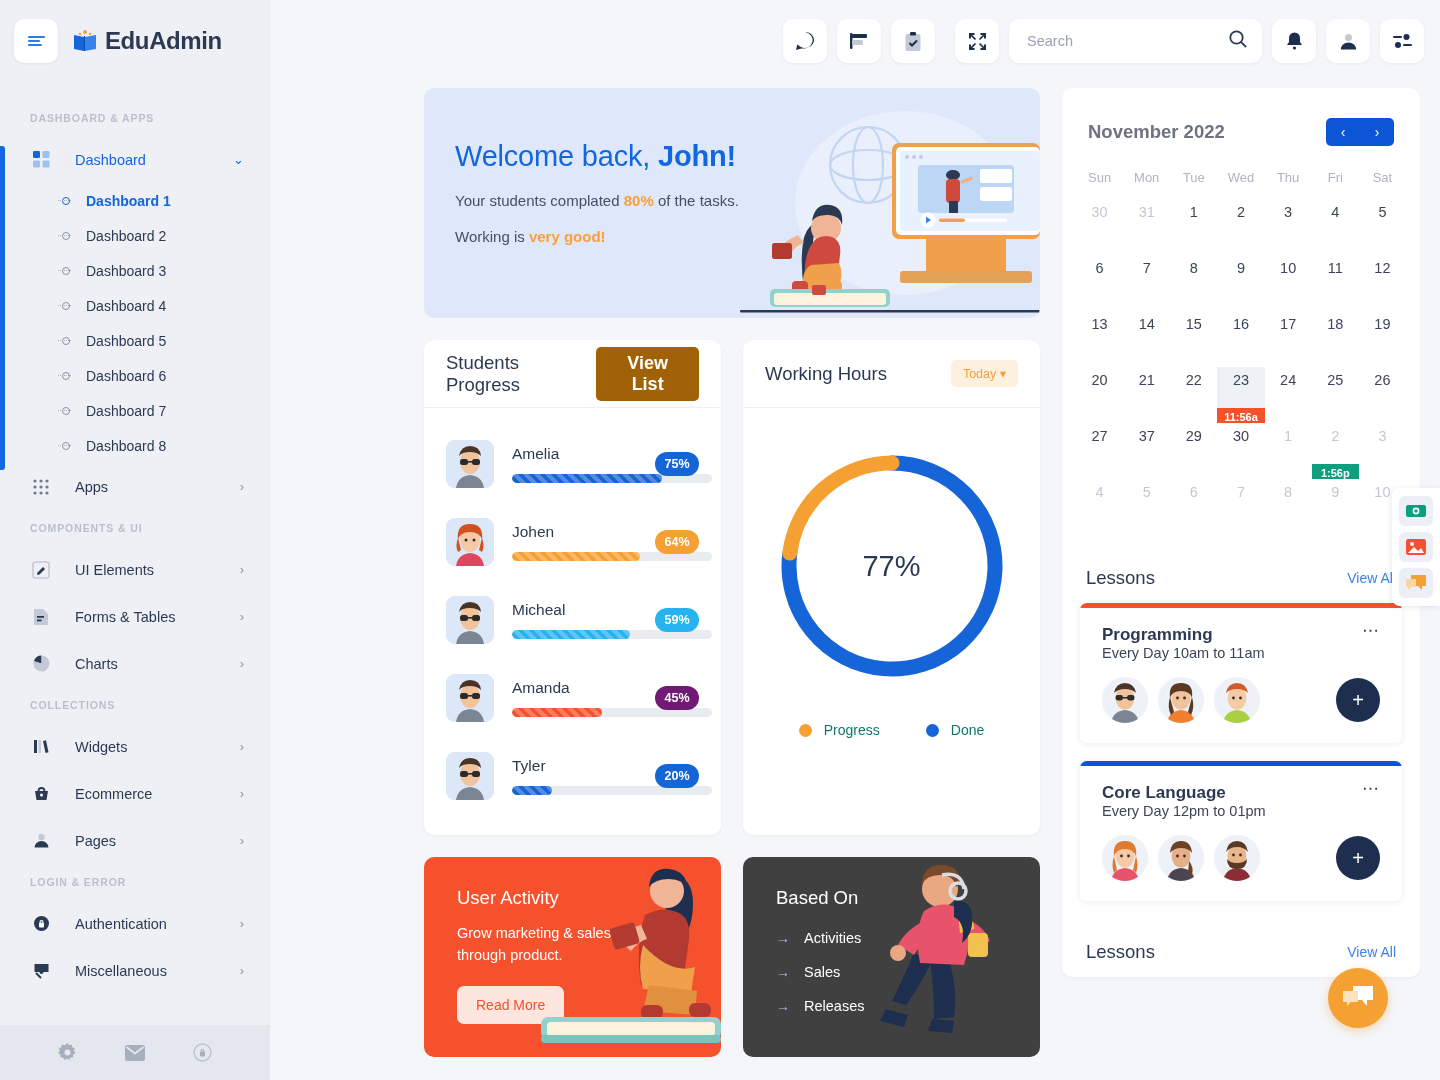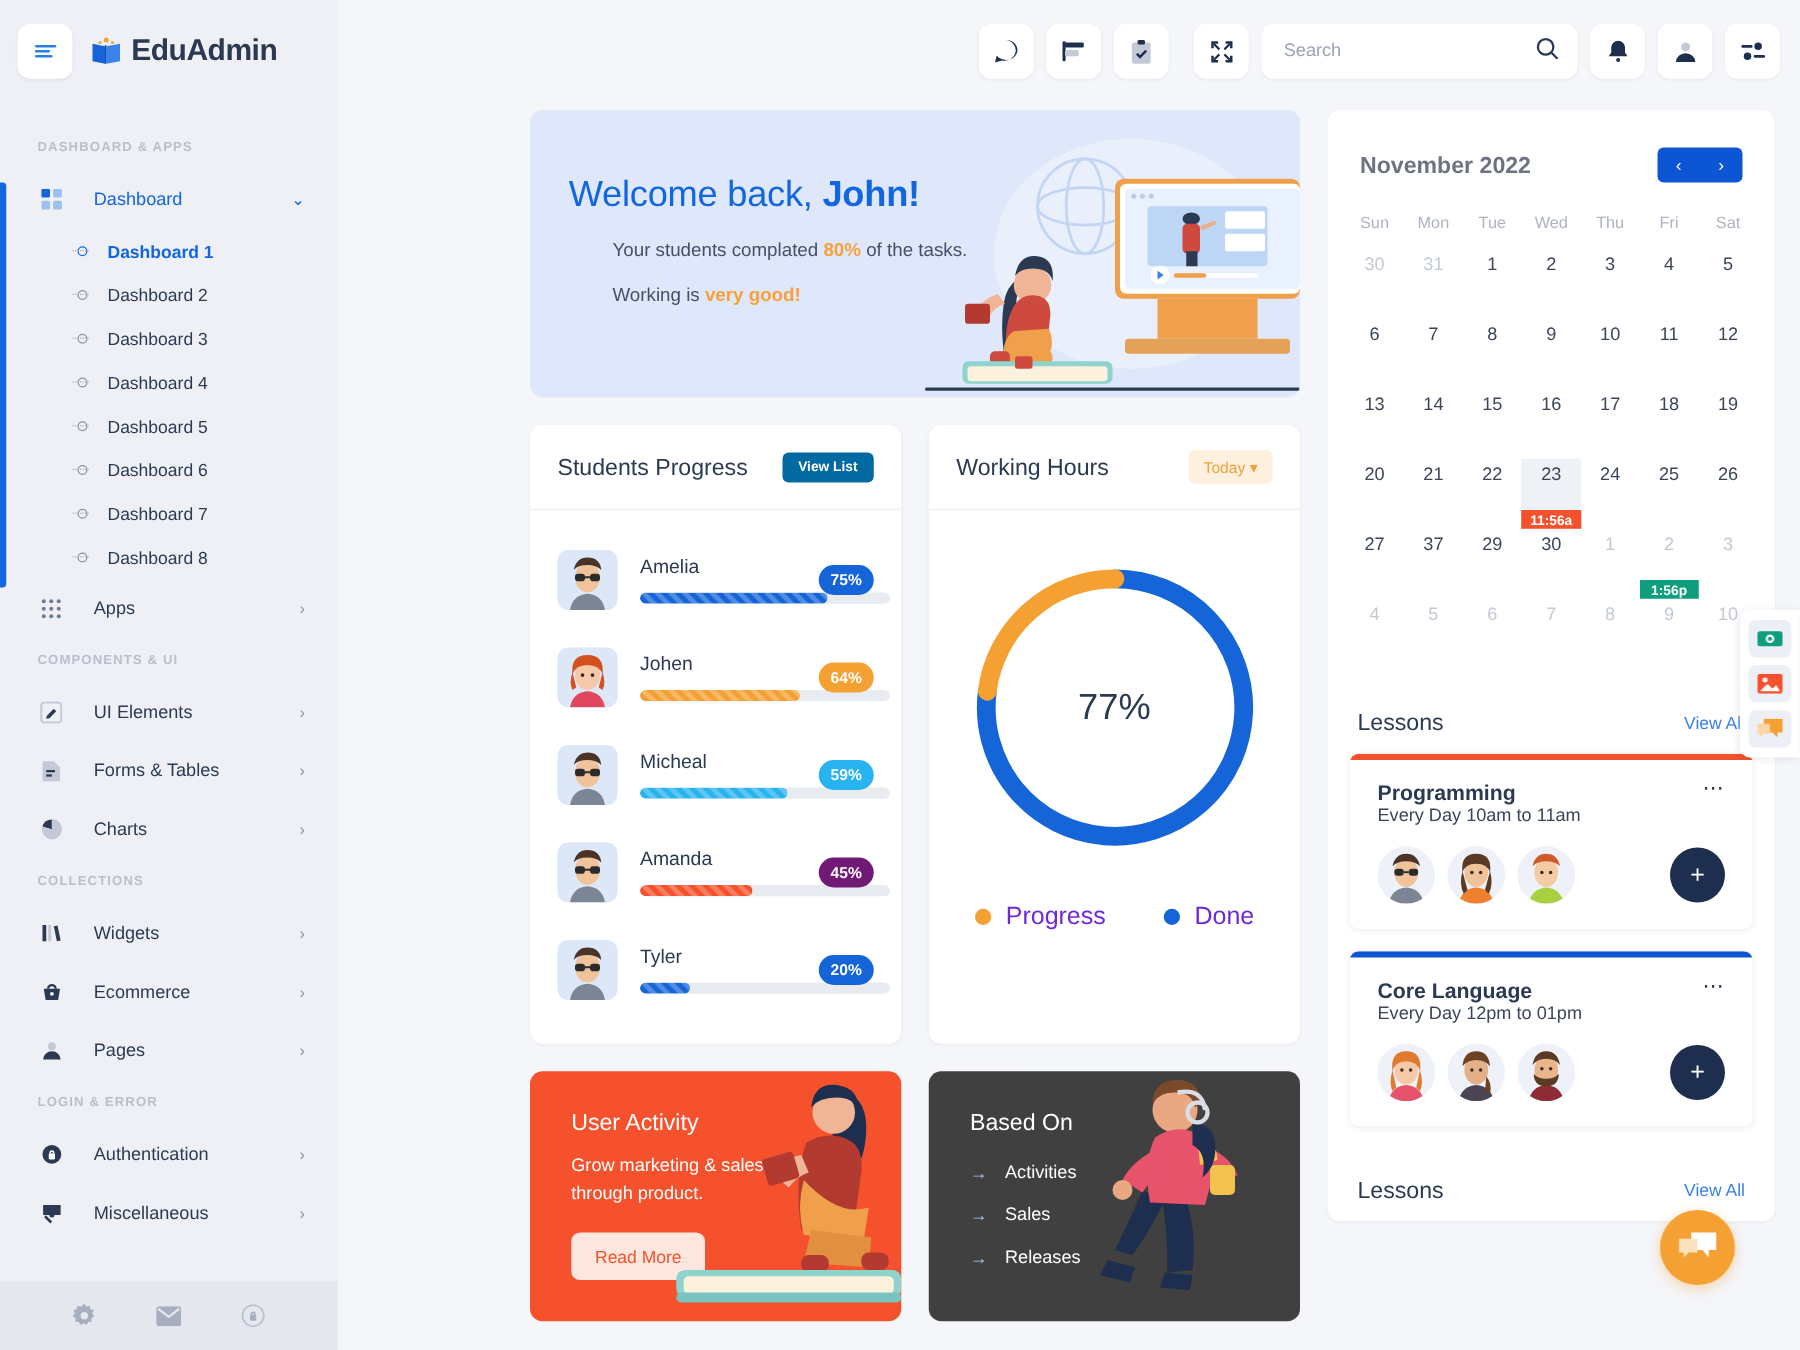--- a/index.html
+++ b/index.html
@@ -109,38 +109,38 @@
   .col-left { flex: 1; display: flex; flex-direction: column; gap: 22px; min-width: 0; }
   .col-right { width: 358px; flex-shrink: 0; display: flex; flex-direction: column; gap: 0; }
 
   
   .welcome {
     background: #dfe8fa; border-radius: 10px; height: 230px;
     position: relative; overflow: hidden; padding: 52px 0 0 31px; flex-shrink: 0;
   }
   .welcome h1 { font-size: 29px; color: #1266e0; font-weight: 400; letter-spacing: -.2px; }
   .welcome h1 b { font-weight: 700; }
-  .welcome p { font-size: 15px; color: #44506a; margin-top: 19px; margin-left: 35px; }
+  .welcome p { font-size: 15px; color: #44506a; margin-top: 19px; }
   .welcome p .hl { color: #f9a03a; font-weight: 700; }
   .welcome p .hl2 { color: #f9a03a; font-weight: 700; }
   .wel-art { position: absolute; right: 0; bottom: 0; width: 300px; height: 215px; }
 
   
   .card { background: #fff; border-radius: 10px; box-shadow: 0 1px 3px rgba(20,40,80,.05); }
   .card-head {
     height: 68px; display: flex; align-items: center; justify-content: space-between;
     padding: 0 22px; border-bottom: 1px solid #eceff4;
   }
   .card-title { font-size: 18.5px; color: #2b3a52; font-weight: 500; }
 
   .row-2 { display: flex; gap: 22px; flex-shrink: 0; }
   .row-2 > .card { flex: 1; min-width: 0; }
 
   .btn-viewlist {
-    background: #0369a1; color: #fff; font-size: 11px; font-weight: 600;
+    background: #a16207; color: #fff; font-size: 18px; font-weight: 600;
     padding: 6px 13px; border-radius: 5px; border: none; cursor: pointer;
     font-family: "Liberation Sans", sans-serif;
   }
   .btn-today {
     background: #fdf0de; color: #f2a03d; font-size: 12.5px; font-weight: 500;
     padding: 6px 12px; border-radius: 5px; border: none; cursor: pointer;
     font-family: "Liberation Sans", sans-serif;
   }
 
   
@@ -167,21 +167,21 @@
 
   
   .donut-wrap { display: flex; flex-direction: column; align-items: center; padding: 38px 0 26px; }
   .donut-center {
     position: absolute; inset: 0; display: flex; align-items: center; justify-content: center;
     font-size: 29px; color: #2b3a52; font-weight: 400;
   }
   .legend { display: flex; gap: 46px; margin-top: 36px; }
   .legend-item { display: flex; align-items: center; gap: 12px; }
   .legend-dot { width: 13px; height: 13px; border-radius: 50%; }
-  .legend-lbl { font-size: 20px; color: #6d28d9; }
+  .legend-lbl { font-size: 14px; color: #0f766e; }
 
   
   .promo { border-radius: 10px; height: 200px; position: relative; overflow: hidden; padding: 30px 0 0 33px; flex: 1; min-width: 0; }
   .promo.orange { background: #f4512c; }
   .promo.blue { background: #404040; }
   .promo h3 { font-size: 18.5px; color: #fff; font-weight: 500; }
   .promo p { font-size: 14.5px; color: #fff; margin-top: 13px; line-height: 1.55; max-width: 185px; }
   .btn-readmore {
     margin-top: 19px; background: #fde6de; color: #f4512c; font-size: 14px; font-weight: 500;
     border: none; border-radius: 7px; padding: 11px 19px; cursor: pointer;

